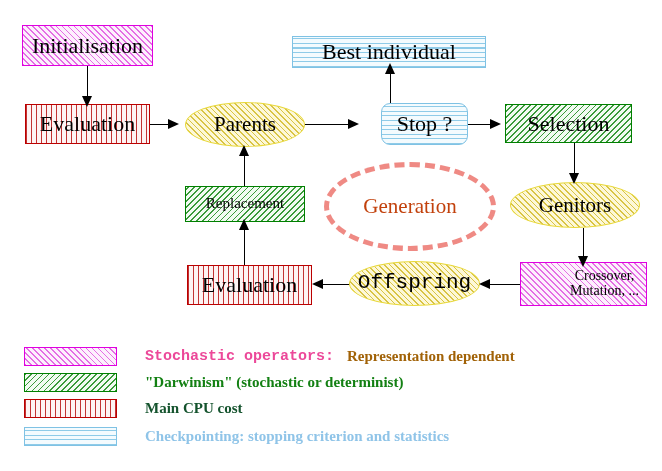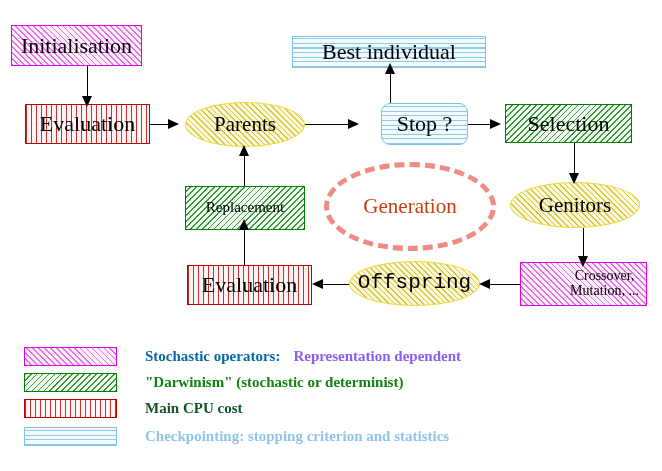--- a/index.html
+++ b/index.html
@@ -120,22 +120,22 @@
     width: 93px;
     height: 19px;
     box-sizing: border-box;
     flex: 0 0 auto;
   }
   .legend-text {
     margin-left: 28px;
     font-weight: bold;
     white-space: nowrap;
   }
-  .lt-magenta { color: #0369a1; }
-  .lt-gold { color: #8b5cf6; }
+  .lt-magenta { color: #ec4899; font-family: Liberation Mono, monospace; }
+  .lt-gold { color: #a16207; }
   .lt-green { color: #138013; }
   .lt-red { color: #14532d; }
   .lt-lightblue { color: #8fc4e8; }
 </style>
 </head>
 <body>
 
 <div id="canvas">
 
   <div class="gen-ellipse" style="left:324px; top:162px; width:172px; height:89px; font-size:21px;">
@@ -168,21 +168,21 @@
 
   <div class="edge h" style="left:318px; top:284px; width:32px;"></div>
   <div class="arrow left" style="left:312px; top:279px;"></div>
 
   <div class="edge v" style="left:244px; top:224px; height:42px;"></div>
   <div class="arrow up" style="left:239.3px; top:219px;"></div>
 
   <div class="edge v" style="left:244px; top:150px; height:36px;"></div>
   <div class="arrow up" style="left:239.3px; top:145px;"></div>
 
-  <div class="node fill-magenta" style="left:11px; top:25px; width:131px; height:41px; font-size:22px;">
+  <div class="node fill-magenta" style="left:22px; top:25px; width:131px; height:41px; font-size:22px;">
     <span class="label">Initialisation</span>
   </div>
 
   <div class="node fill-red" style="left:25px; top:104px; width:125px; height:40px; font-size:22px;">
     <span class="label">Evaluation</span>
   </div>
 
   <div class="node fill-yellow ellipse" style="left:185px; top:102px; width:120px; height:45px; font-size:21px;">
     <span class="label">Parents</span>
   </div>
@@ -209,21 +209,21 @@
   </div>
 
   <div class="node fill-yellow ellipse" style="left:349px; top:261px; width:131px; height:45px; font-size:21px;font-family:Liberation Mono, monospace;">
     <span class="label">Offspring</span>
   </div>
 
   <div class="node fill-red" style="left:187px; top:265px; width:125px; height:40px; font-size:22px;">
     <span class="label">Evaluation</span>
   </div>
 
-  <div class="node fill-green" style="left:185px; top:186px; width:120px; height:44px; font-size:15px;">
+  <div class="node fill-green" style="left:185px; top:186px; width:120px; height:36px; font-size:15px;">
     <span class="label">Replacement</span>
   </div>
 
   <div id="legend">
 
     <div class="legend-row" style="left:24px; top:347px;">
       <div class="legend-swatch fill-magenta"></div>
       <div class="legend-text lt-magenta" style="font-size:15px;">Stochastic operators:</div>
       <div class="legend-text lt-gold" style="font-size:15px; margin-left:13px;">Representation dependent</div>
     </div>

